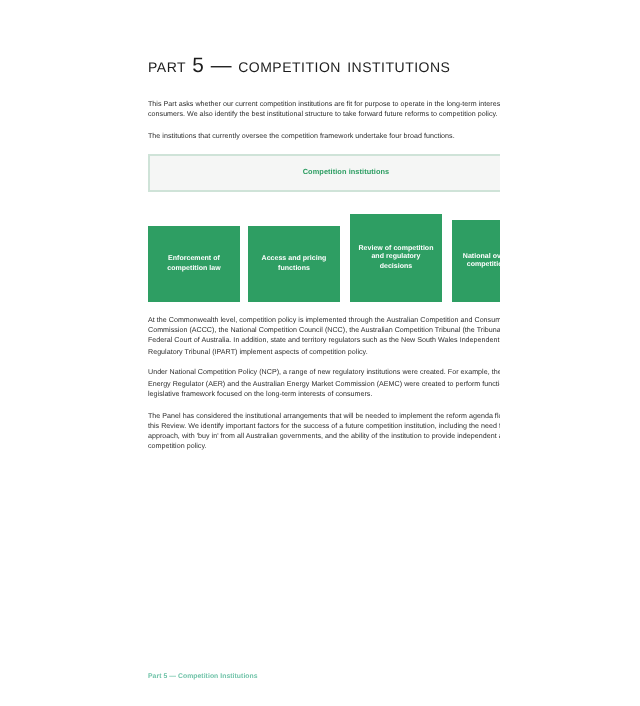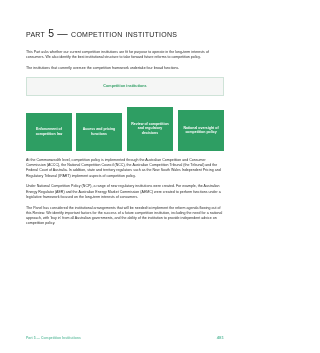--- a/index.html
+++ b/index.html
@@ -12,20 +12,21 @@
     background: #ffffff;
     font-family: "Liberation Sans", sans-serif;
     overflow: hidden;
   }
   .page {
     position: relative;
     width: 250px;
     height: 353px;
     box-sizing: border-box;
     background: #ffffff;
+    margin-left: 48px;
   }
   .content {
     position: absolute;
     left: 26px;
     top: 28px;
     width: 198px;
   }
   .page-title {
     font-family: "Liberation Sans", sans-serif;
     font-size: 10.4px;

